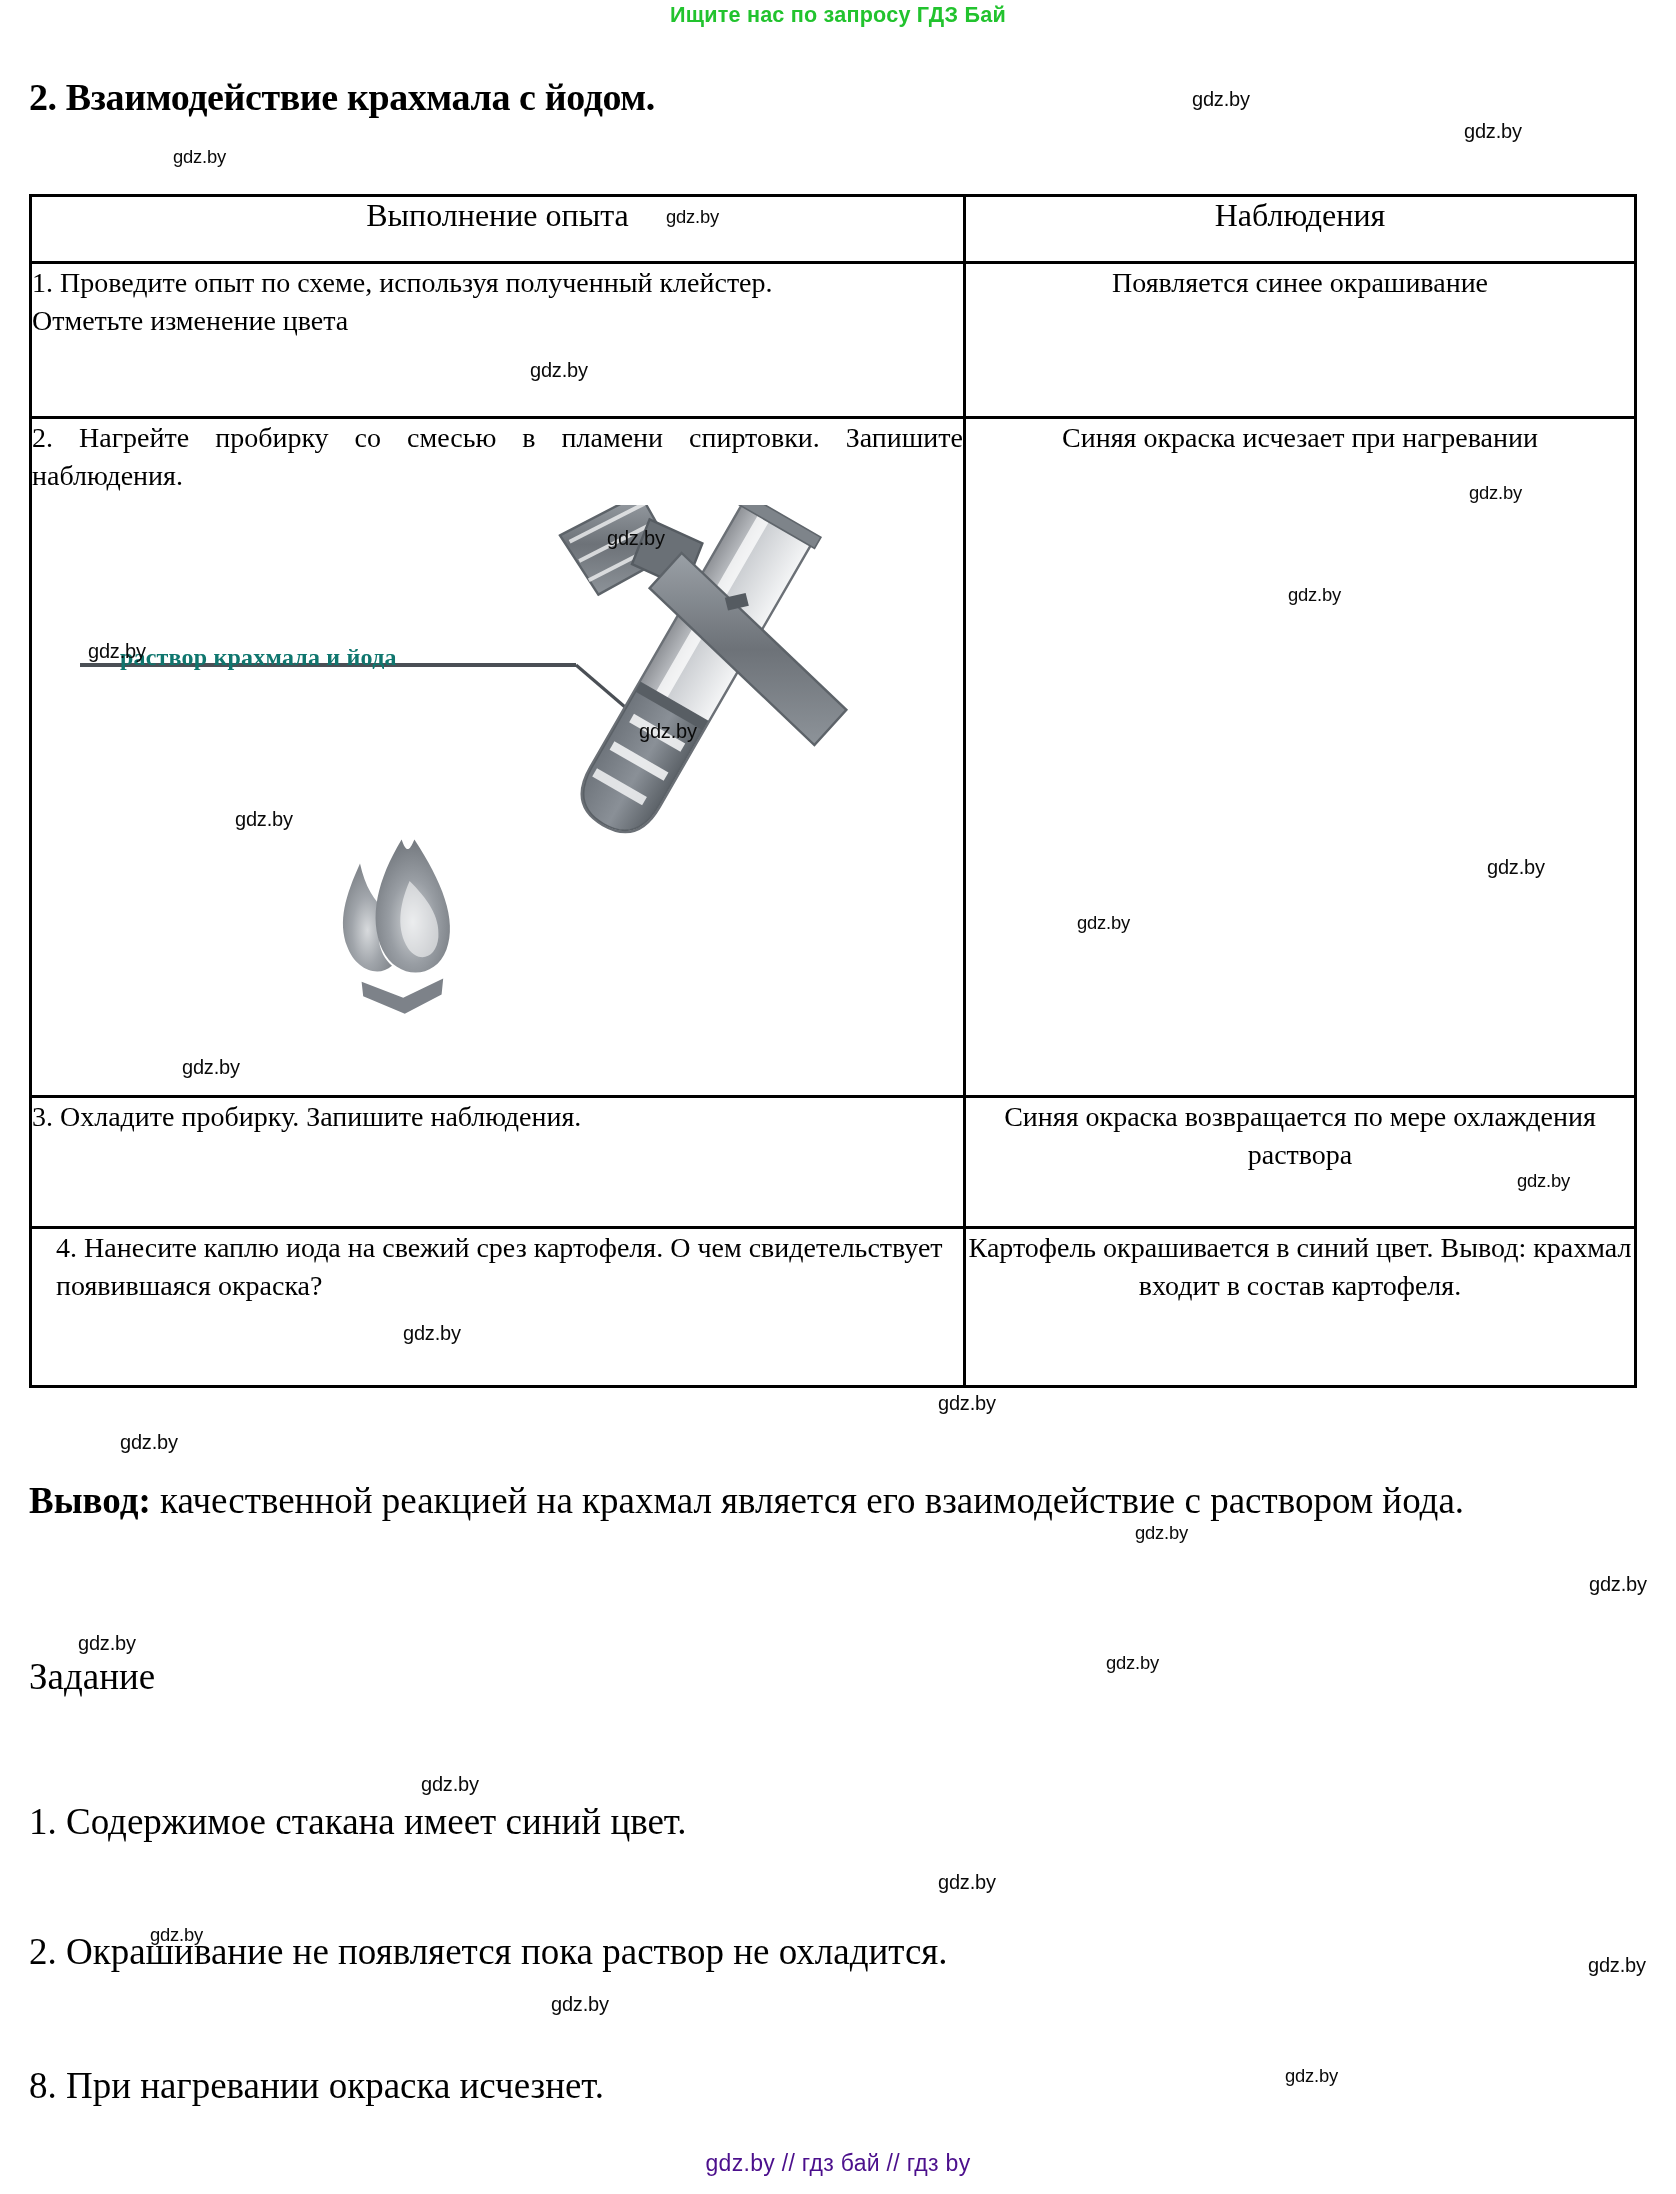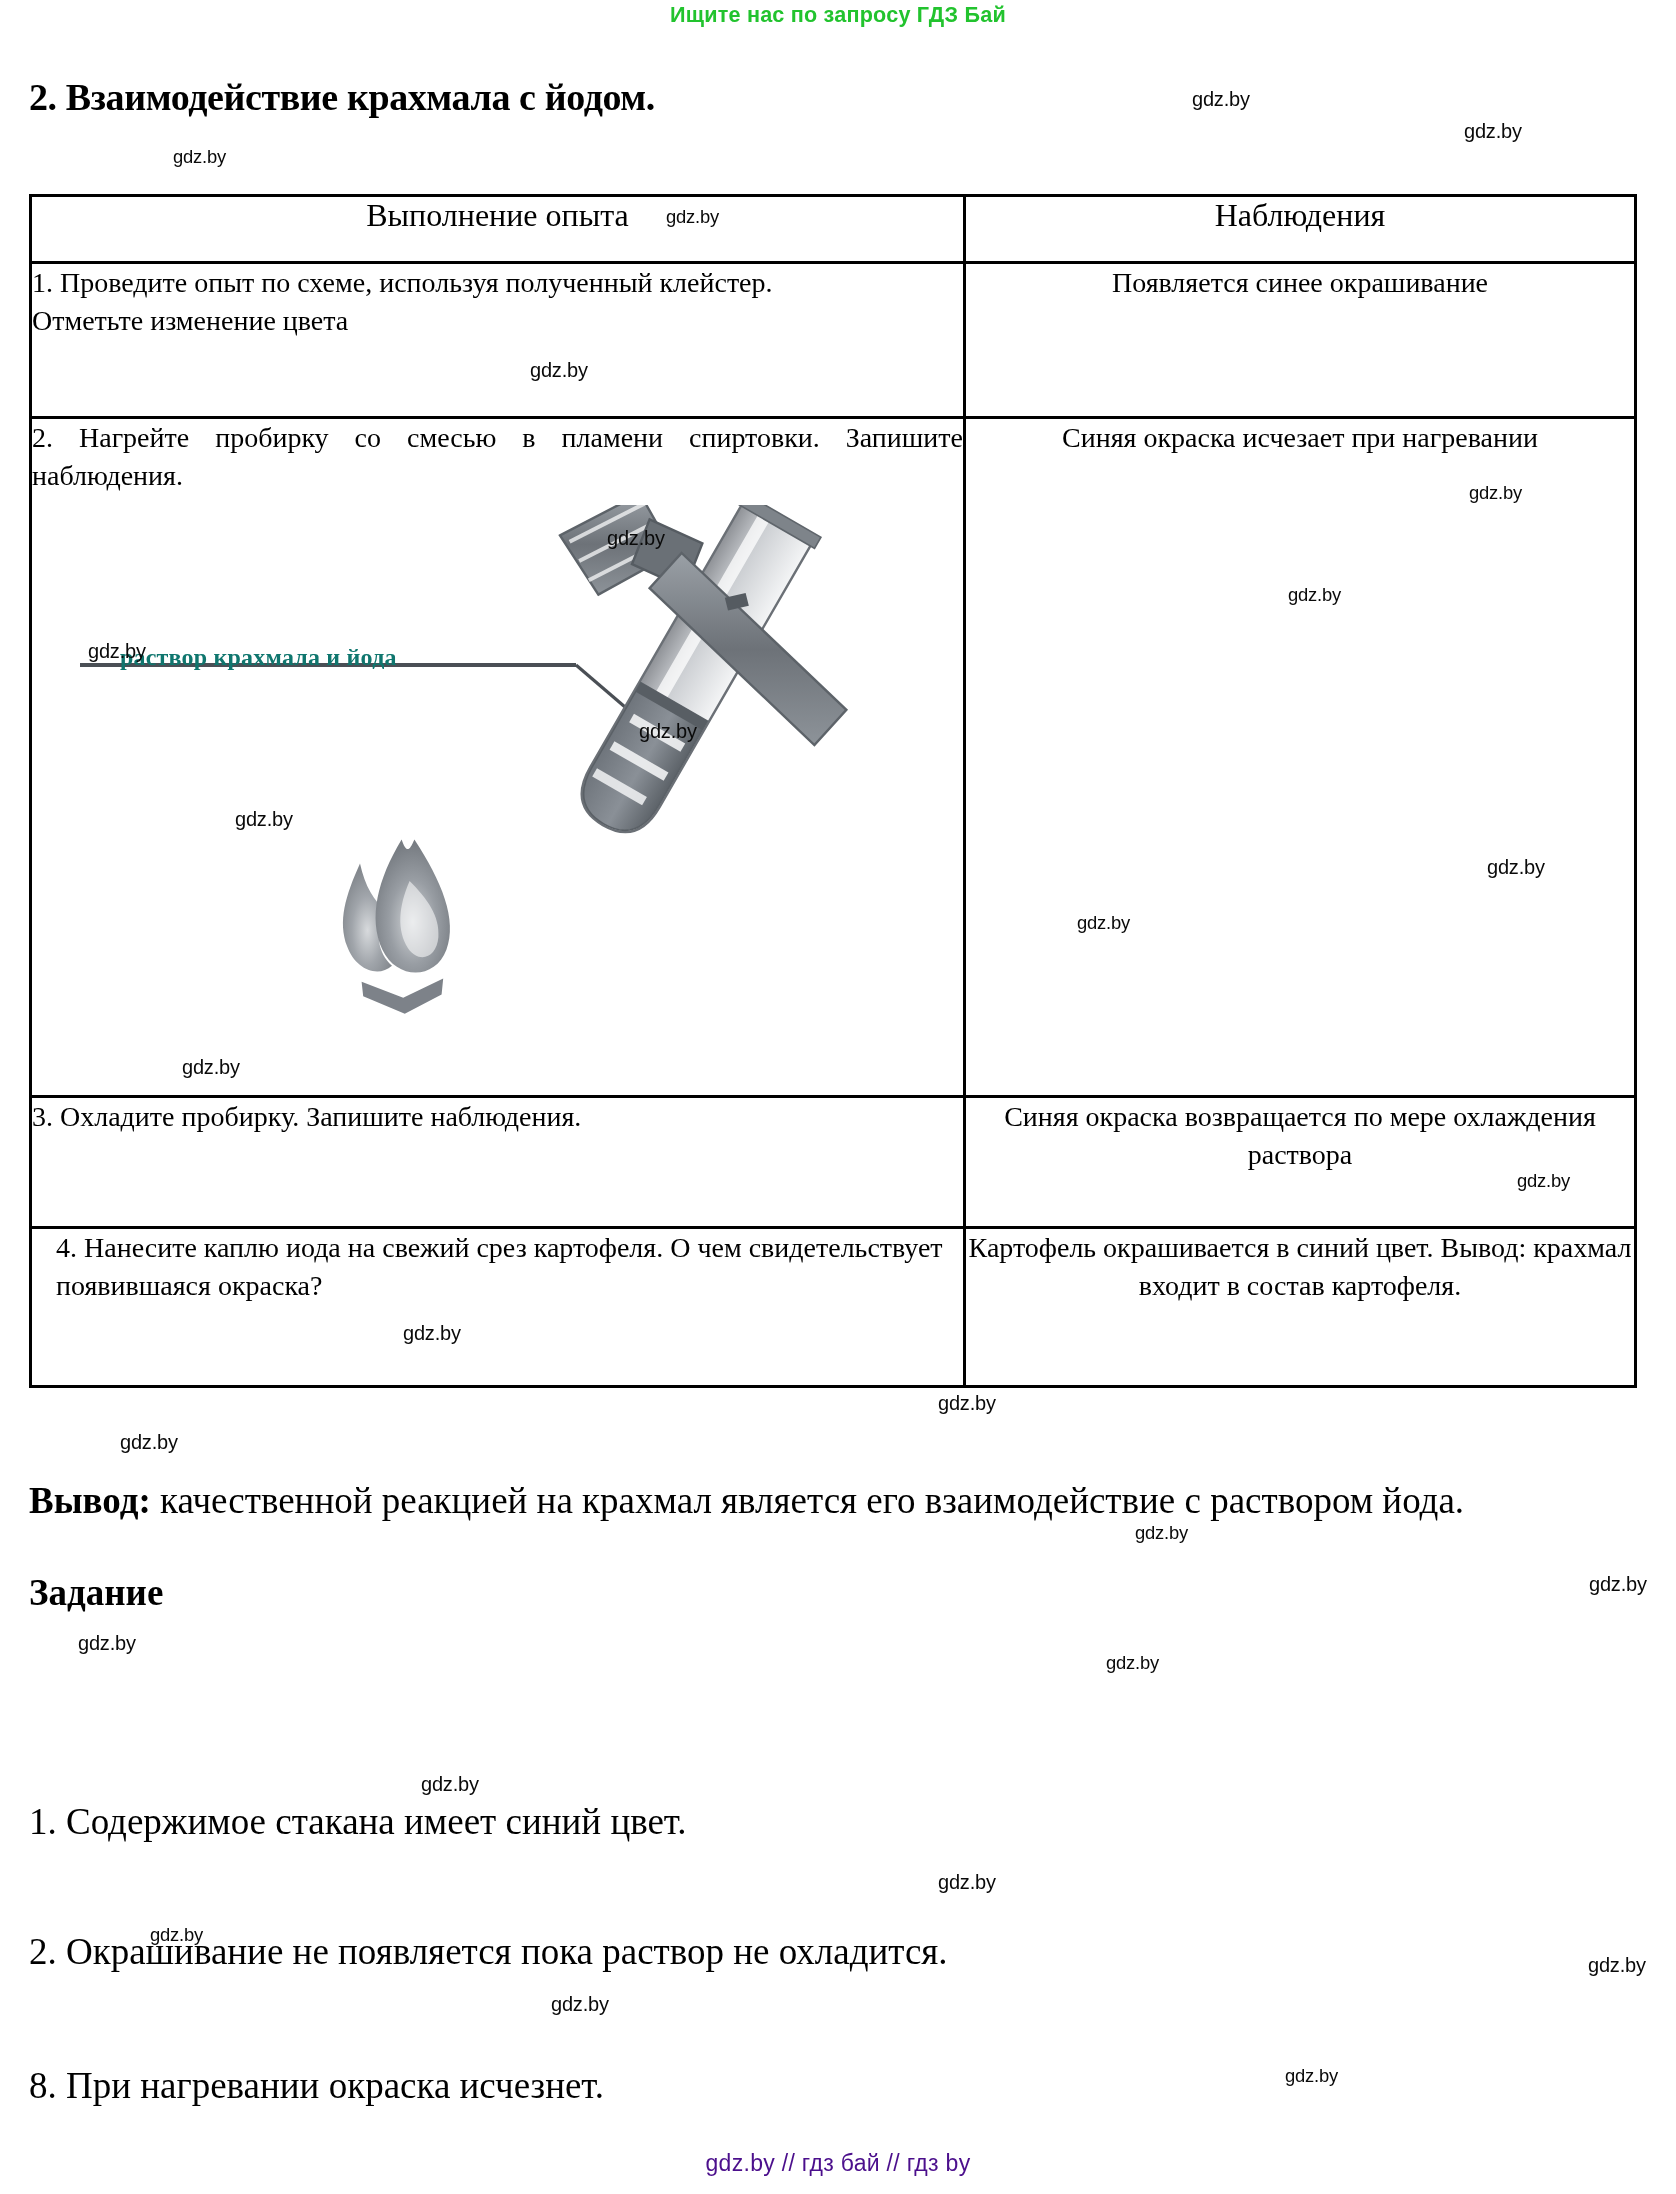--- a/index.html
+++ b/index.html
@@ -134,23 +134,23 @@
     top: 1440px;
     width: 1440px;
     font-size: 37px;
     line-height: 1.32;
   }
   .conclusion b { font-weight: 700; }
 
   .task-heading {
     position: absolute;
     left: 29px;
-    top: 1540px;
+    top: 1624px;
     font-size: 37px;
-    font-weight: 700;
+    font-weight: 400;
   }
 
   .answer {
     position: absolute;
     left: 29px;
     font-size: 37px;
     line-height: 1.25;
     white-space: nowrap;
   }
   .answer-1 { top: 1799px; }

